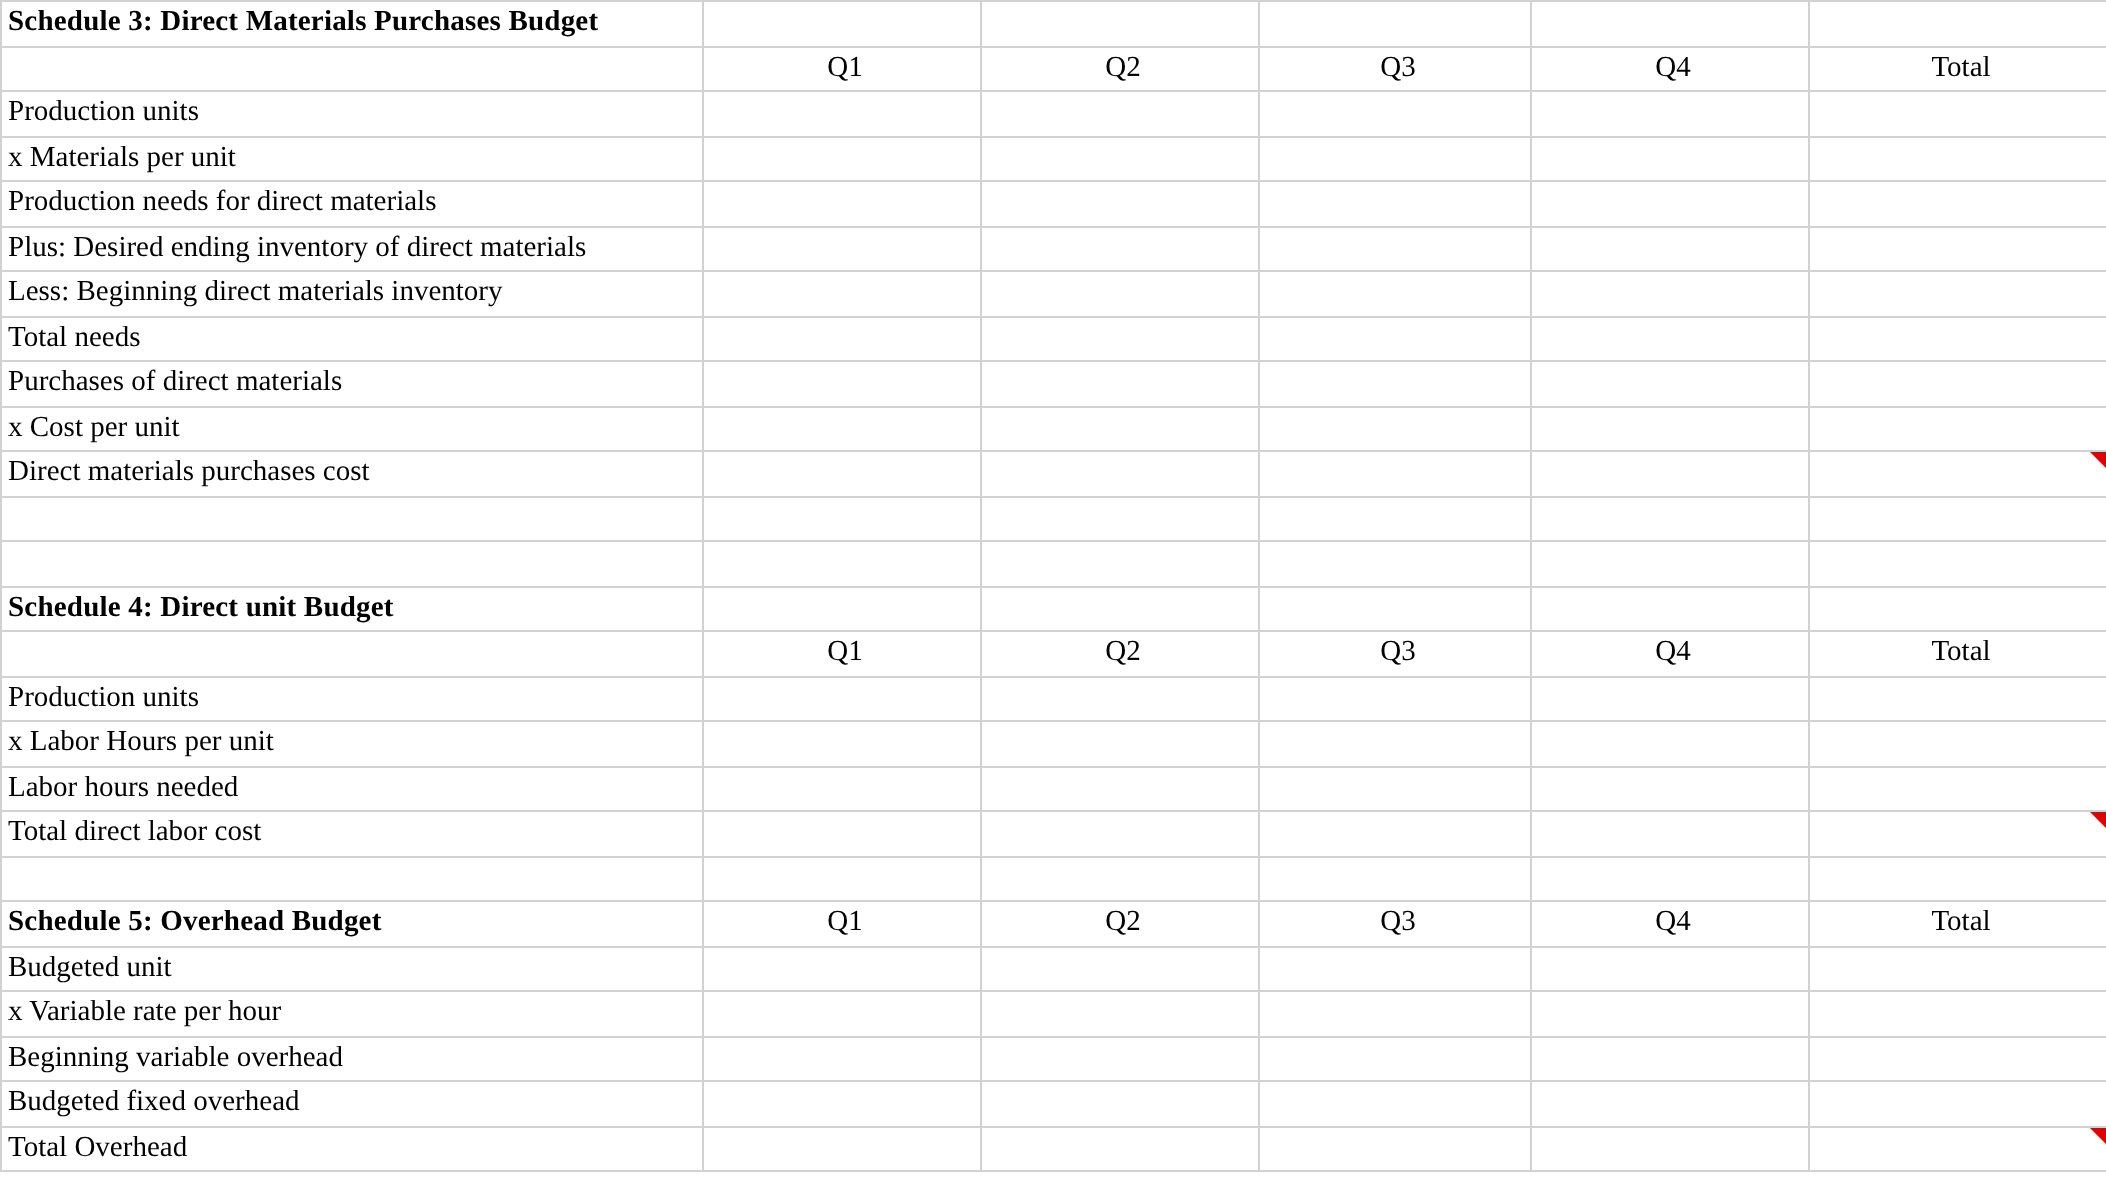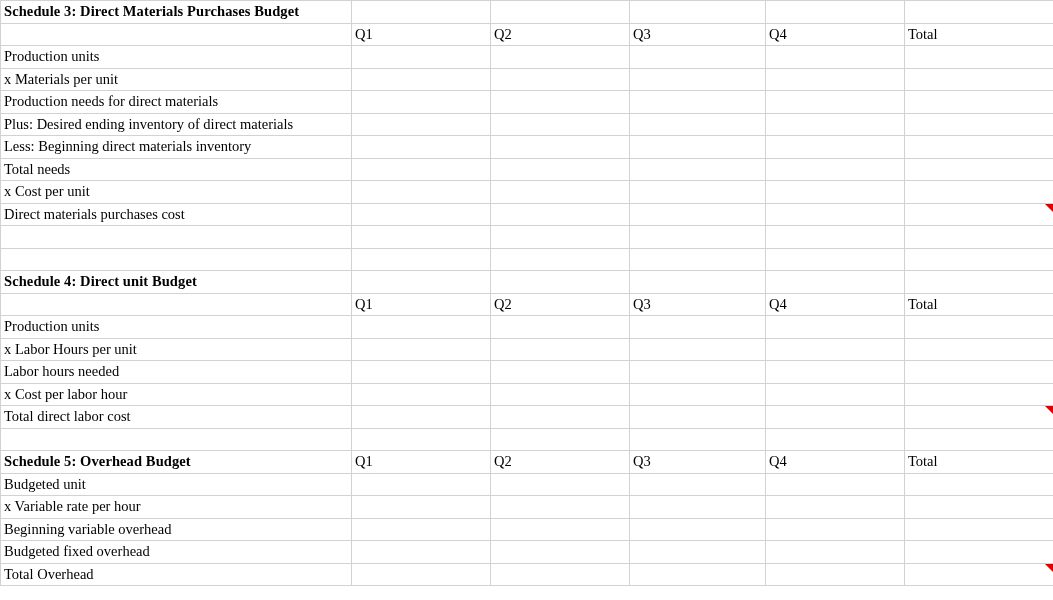--- a/index.html
+++ b/index.html
@@ -48,21 +48,21 @@
   col.c-total { width: 149px; }
 
   td.label {
     text-align: left;
     border-left: 1px solid #ffffff;
   }
   td.num {
     text-align: center;
   }
   td.hdr {
-    text-align: left;
+    text-align: center;
     font-size: 14.5px;
   }
   td.sched {
     font-weight: bold;
     font-size: 14.8px;
     letter-spacing: 0.1px;
   }
   td.blank { }
 
   
@@ -159,20 +159,28 @@
         </tr>
         <tr>
           <td class="label">Total needs</td>
           <td class="num"></td>
           <td class="num"></td>
           <td class="num"></td>
           <td class="num"></td>
           <td class="num"></td>
         </tr>
         <tr>
+          <td class="label">Purchases of direct materials</td>
+          <td class="num"></td>
+          <td class="num"></td>
+          <td class="num"></td>
+          <td class="num"></td>
+          <td class="num"></td>
+        </tr>
+        <tr>
           <td class="label">x Cost per unit</td>
           <td class="num"></td>
           <td class="num"></td>
           <td class="num"></td>
           <td class="num"></td>
           <td class="num"></td>
         </tr>
         <tr>
           <td class="label">Direct materials purchases cost</td>
           <td class="num"></td>
@@ -233,28 +241,20 @@
         </tr>
         <tr>
           <td class="label">Labor hours needed</td>
           <td class="num"></td>
           <td class="num"></td>
           <td class="num"></td>
           <td class="num"></td>
           <td class="num"></td>
         </tr>
         <tr>
-          <td class="label">x Cost per labor hour</td>
-          <td class="num"></td>
-          <td class="num"></td>
-          <td class="num"></td>
-          <td class="num"></td>
-          <td class="num"></td>
-        </tr>
-        <tr>
           <td class="label">Total direct labor cost</td>
           <td class="num"></td>
           <td class="num"></td>
           <td class="num"></td>
           <td class="num"></td>
           <td class="num">
             <span class="comment-flag"></span>
           </td>
         </tr>
         <tr>

